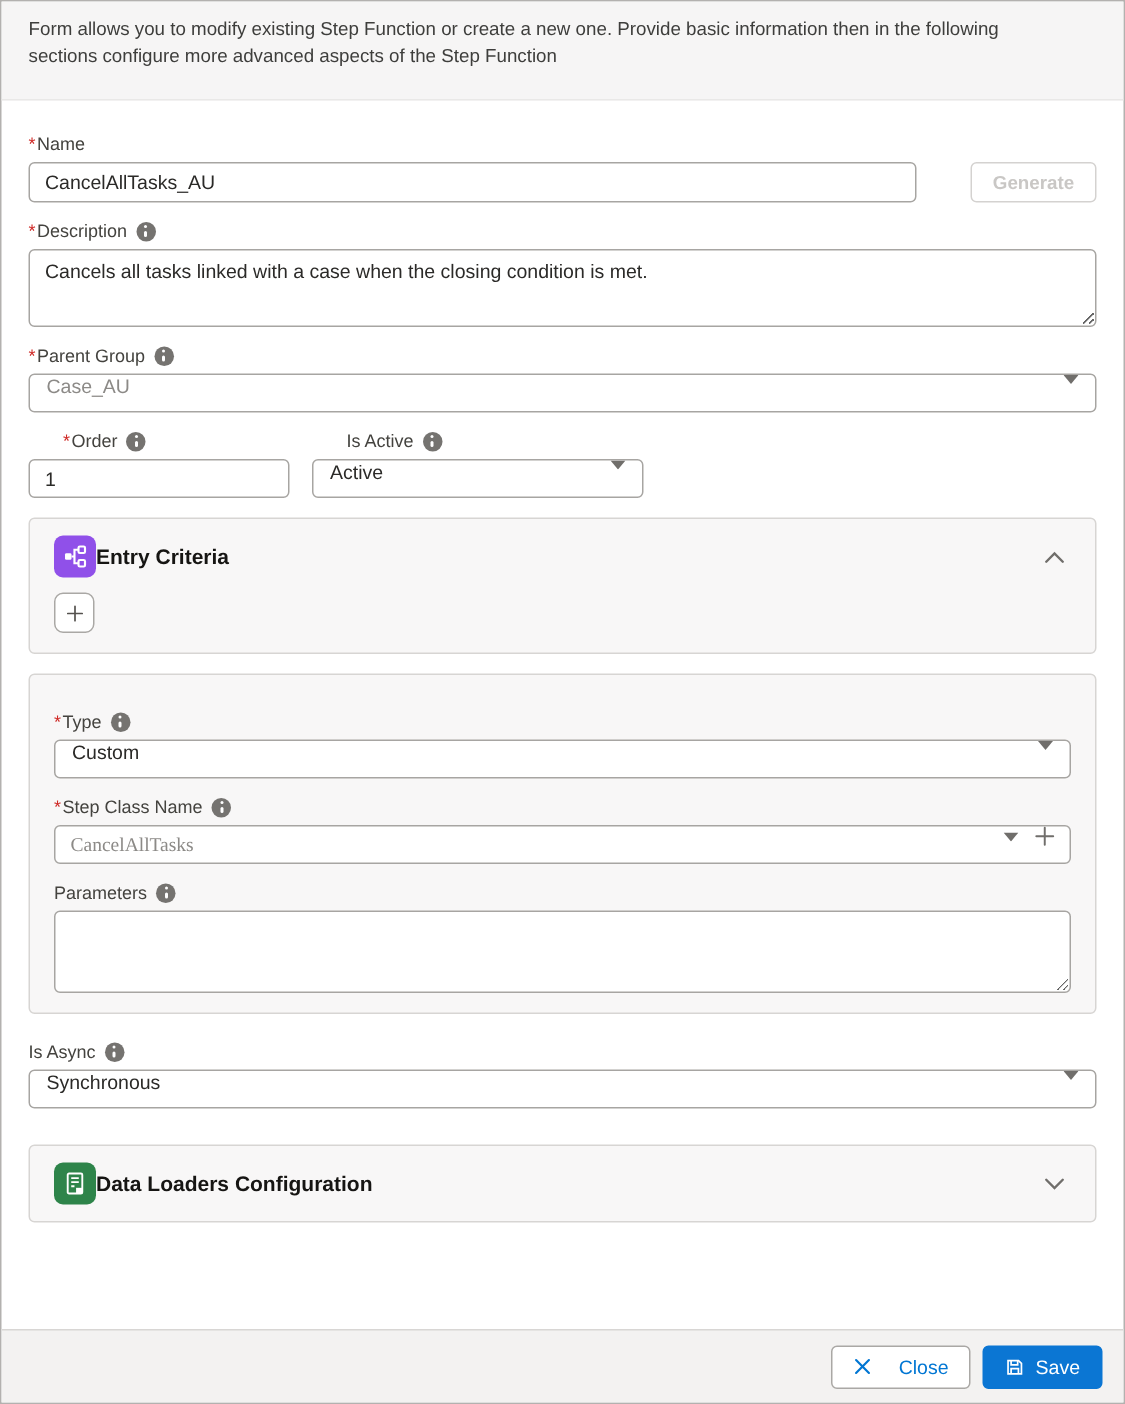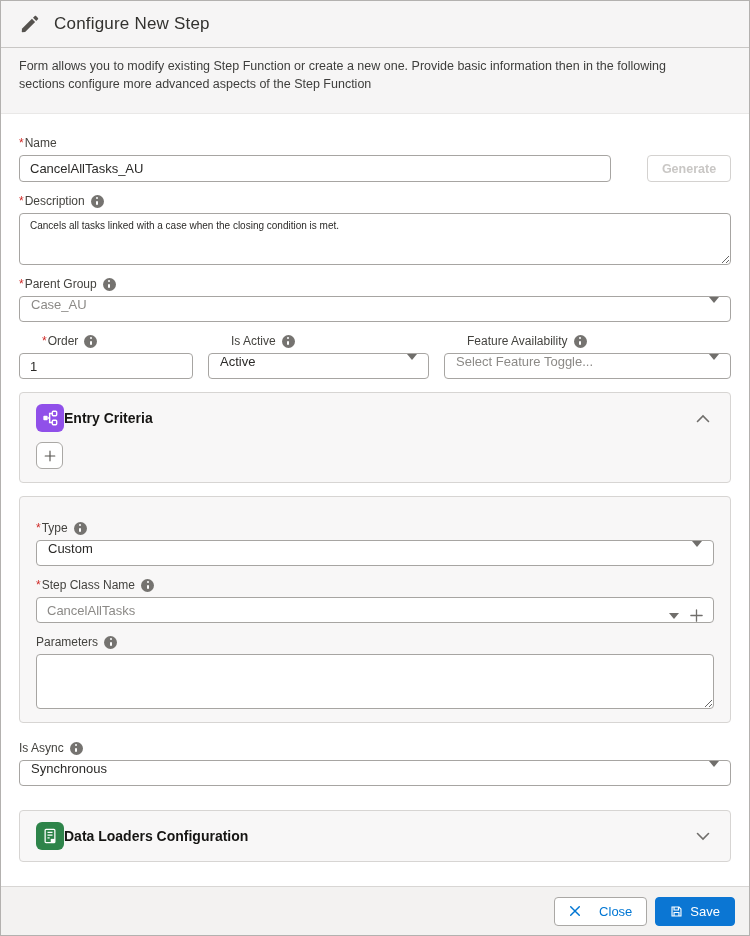--- a/index.html
+++ b/index.html
@@ -57,21 +57,21 @@
   }
 
   .tb {
     height: 27px; width: 100%;
     border: 1px solid #a7a5a2; border-radius: 4px;
     padding: 0 10px; font-size: 13px; color: #2b2a28;
     background: #fff; font-family: inherit; outline: none;
   }
   .tb-area {
     width: 100%; border: 1px solid #a7a5a2; border-radius: 4px;
-    padding: 6px 10px; font-size: 10px; color: #2b2a28;
+    padding: 6px 10px; font-size: 13px; color: #2b2a28;
     background: #fff; font-family: inherit; outline: none;
     resize: vertical; display: block;
   }
 
   .name-row { display: flex; align-items: stretch; }
   .name-row input { flex: 1 1 auto; }
   .btn-generate {
     width: 84px; margin-left: 36px; flex: 0 0 auto;
     background: #fff; border: 1px solid #d4d2d0; border-radius: 4px;
     color: #c9c7c5; font-size: 12.5px; font-family: inherit; font-weight: bold;
@@ -106,21 +106,21 @@
   .icon-green  { background: #2e844a; }
   .card-title { font-size: 14px; font-weight: bold; color: #161513; flex: 1 1 auto; }
   .chevron-btn { background: none; border: none; padding: 2px 4px; cursor: pointer; line-height: 0; }
 
   .add-btn {
     width: 27px; height: 27px; margin-top: 10px;
     background: #fff; border: 1px solid #aaa8a5; border-radius: 6px;
     display: flex; align-items: center; justify-content: center; cursor: pointer;
   }
 
-  .combo { position: relative; display: flex; align-items: flex-end; }
+  .combo { position: relative; display: flex; align-items: flex-start; font-family: Liberation Serif, serif; }
   .combo .tb { padding-right: 62px; height: 26px; }
   .combo .combo-icons {
     position: absolute; right: 10px; display: flex; align-items: center; gap: 10px;
   }
 
   .card .field-label:first-of-type { margin-top: 13px; }
 
   
   .footer {
     flex: 0 0 auto; height: 49px;
@@ -134,29 +134,20 @@
   .btn-close { background: #fff; border: 1px solid #aaa8a5; color: #0176d3; gap: 18px; }
   .btn-save  { background: #0b76d3; border: 1px solid #0b76d3; color: #fff; }
 
   .spacer-top { margin-top: 18px; }
 </style>
 </head>
 <body>
 
 <div class="page">
 
-  <div class="header">
-    <span style="line-height:0;">
-      <svg width="22" height="22" viewBox="0 0 24 24">
-        <path fill="#55524e" d="M3.2 17.3 3 20.5c0 .3.2.5.5.5l3.2-.2L17.6 9.9l-3.5-3.5L3.2 17.3z"></path>
-        <path fill="#55524e" d="m15.3 5.2 3.5 3.5 1.9-1.9c.4-.4.4-1 0-1.4l-2.1-2.1c-.4-.4-1-.4-1.4 0l-1.9 1.9z"></path>
-      </svg>
-    </span>
-    <div class="title">Configure New Step</div>
-  </div>
 
   <div class="subheader">
     <p>Form allows you to modify existing Step Function or create a new one. Provide basic information then in the following sections configure more advanced aspects of the Step Function</p>
   </div>
 
   <div class="body">
 
     <div class="field-label" style="margin-top:10px;">
       <span class="req">Name</span>
     </div>
@@ -190,32 +181,20 @@
         </div>
         <input class="tb" style="height: 26px;" type="text" value="1">
       </div>
       <div>
         <div class="field-label">
           <span>Is Active</span>
           <span class="info-icon"></span>
         </div>
         <div class="select">
           <span>Active</span>
-          <svg class="dd-arrow" viewBox="0 0 10 6">
-              <path d="M0 0h10L5 6z" fill="#706e6b"></path>
-            </svg>
-        </div>
-      </div>
-      <div>
-        <div class="field-label">
-          <span>Feature Availability</span>
-          <span class="info-icon"></span>
-        </div>
-        <div class="select">
-          <span class="muted">Select Feature Toggle...</span>
           <svg class="dd-arrow" viewBox="0 0 10 6">
               <path d="M0 0h10L5 6z" fill="#706e6b"></path>
             </svg>
         </div>
       </div>
     </div>
 
     <div class="card">
       <div class="card-header">
         <span class="card-icon icon-purple">

